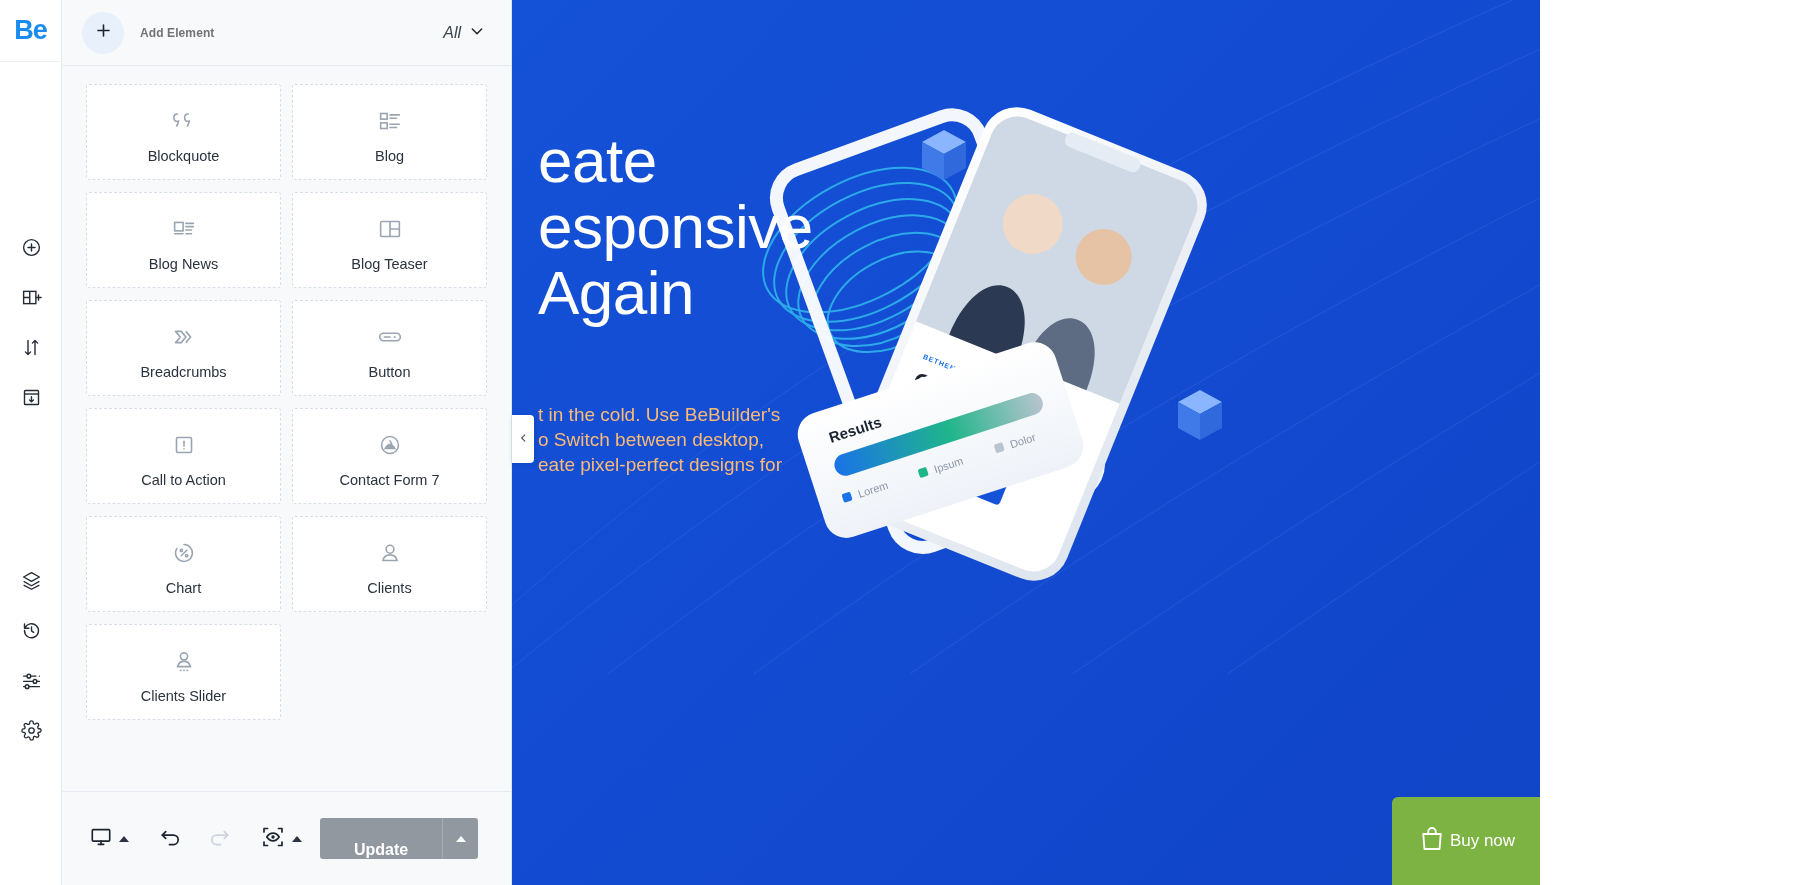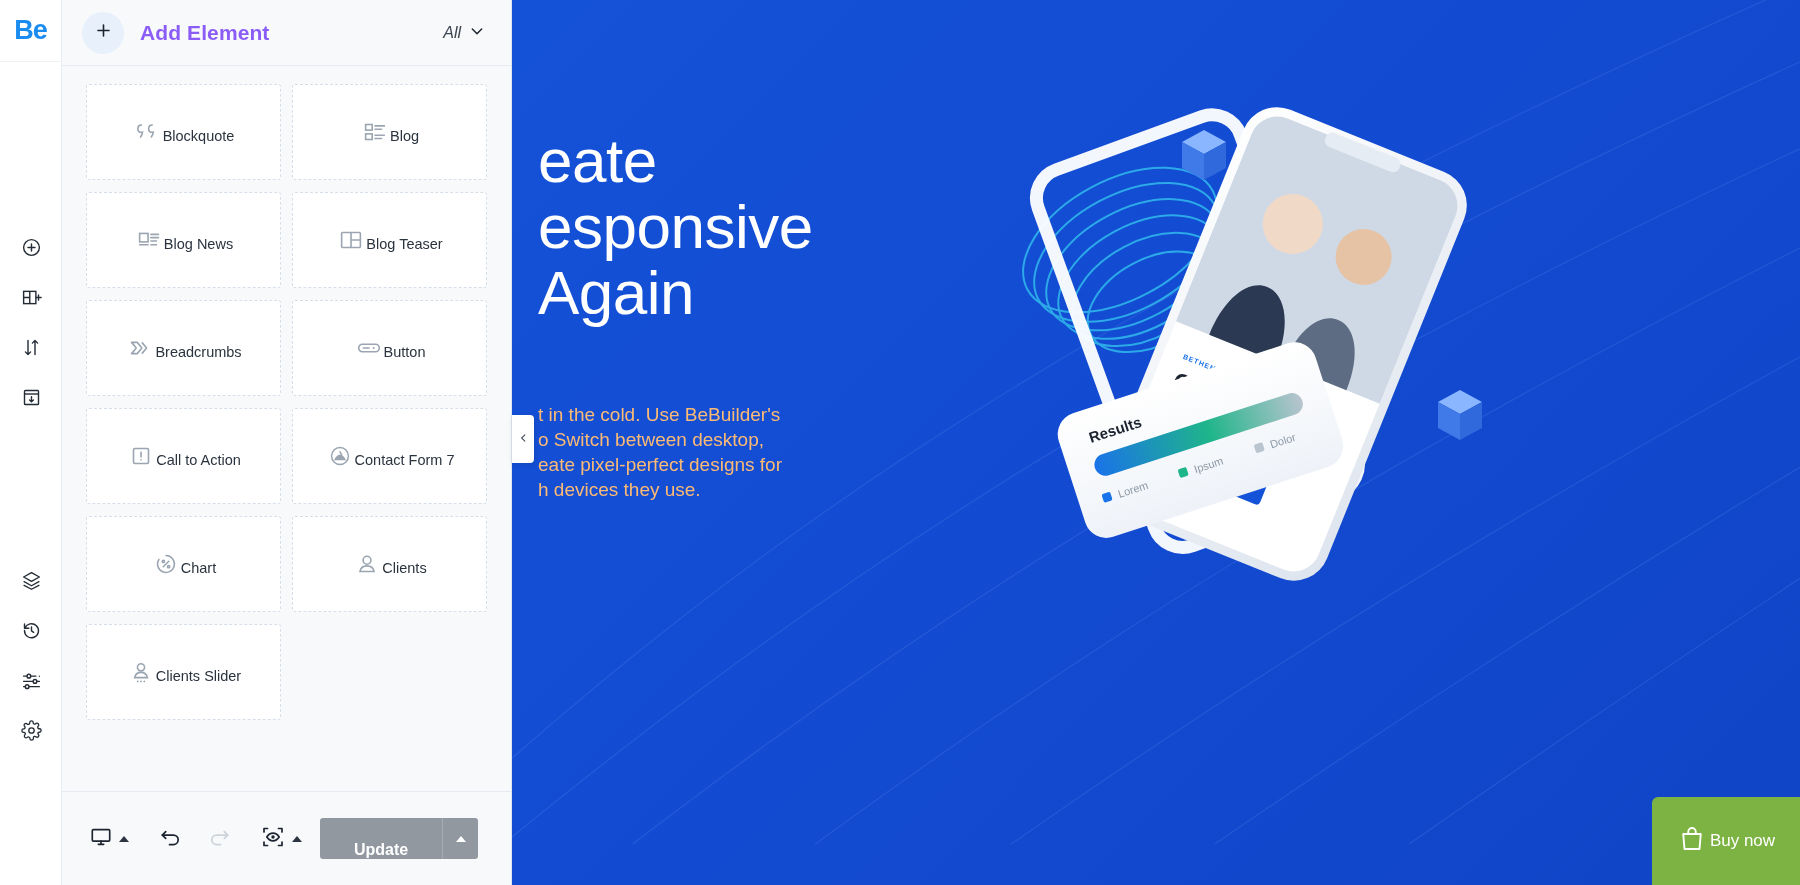--- a/index.html
+++ b/index.html
@@ -2,21 +2,21 @@
 <html><head>
 <meta charset="utf-8">
 <style>
   * { box-sizing: border-box; margin: 0; padding: 0; }
   html, body {
     width: 1800px; height: 885px;
     overflow: hidden;
     font-family: "Liberation Sans", sans-serif;
     background: #ffffff;
   }
-  .app { position: relative; width: 1800px; height: 885px; display: flex; }
+  .app { position: relative; width: 1540px; height: 885px; display: flex; }
 
   
   .rail {
     width: 62px; height: 885px;
     background: #ffffff;
     border-right: 1px solid #e9edf2;
     flex: 0 0 62px;
     position: relative;
     z-index: 40;
   }
@@ -53,21 +53,21 @@
   }
   .add-circle {
     width: 42px; height: 42px; border-radius: 50%;
     background: #e8f0fb;
     display: flex; align-items: center; justify-content: center;
     color: #1c2430; cursor: pointer;
     flex: 0 0 42px;
   }
   .add-label {
     margin-left: 16px;
-    font-size: 21px; font-weight: 600; color: #8b5cf6;
+    font-size: 12px; font-weight: 600; color: #737373;
     letter-spacing: .1px;
   }
   .filter-select {
     margin-left: auto;
     display: flex; align-items: center; gap: 8px;
     font-size: 16px; color: #3c454f; cursor: pointer; font-style: italic;
   }
 
   .panel-body {
     flex: 1 1 auto;
@@ -78,21 +78,21 @@
   .grid {
     display: grid;
     grid-template-columns: 1fr 1fr;
     gap: 12px 11px;
   }
   .card {
     background: #ffffff;
     border: 1px dashed #d6dee7;
     border-radius: 3px;
     height: 96px;
-    display: flex; flex-direction: row;
+    display: flex; flex-direction: column;
     align-items: center; justify-content: center;
     cursor: pointer;
   }
   .card-icon {
     height: 40px; display: flex; align-items: center; justify-content: center;
     color: #9aa5b1;
   }
   .card-label {
     margin-top: 7px;
     font-size: 14.5px; color: #2a333e; text-align: center;
@@ -494,21 +494,20 @@
     <div class="hero-text">
       <div class="hero-title">
         <div>eate</div>
         <div>esponsive</div>
         <div>Again</div>
       </div>
       <div class="hero-body">
         <div>t in the cold. Use BeBuilder's</div>
         <div>o Switch between desktop,</div>
         <div>eate pixel-perfect designs for</div>
-        <div>h devices they use.</div>
       </div>
     </div>
 
     <div class="mock">
       <svg width="640" height="620" viewBox="0 0 640 620">
         <defs>
           <linearGradient id="gPhone" x1="0" y1="0" x2="1" y2="1">
             <stop offset="0%" stop-color="#ffffff"></stop>
               <stop offset="100%" stop-color="#dde4ee"></stop>
           </linearGradient>

